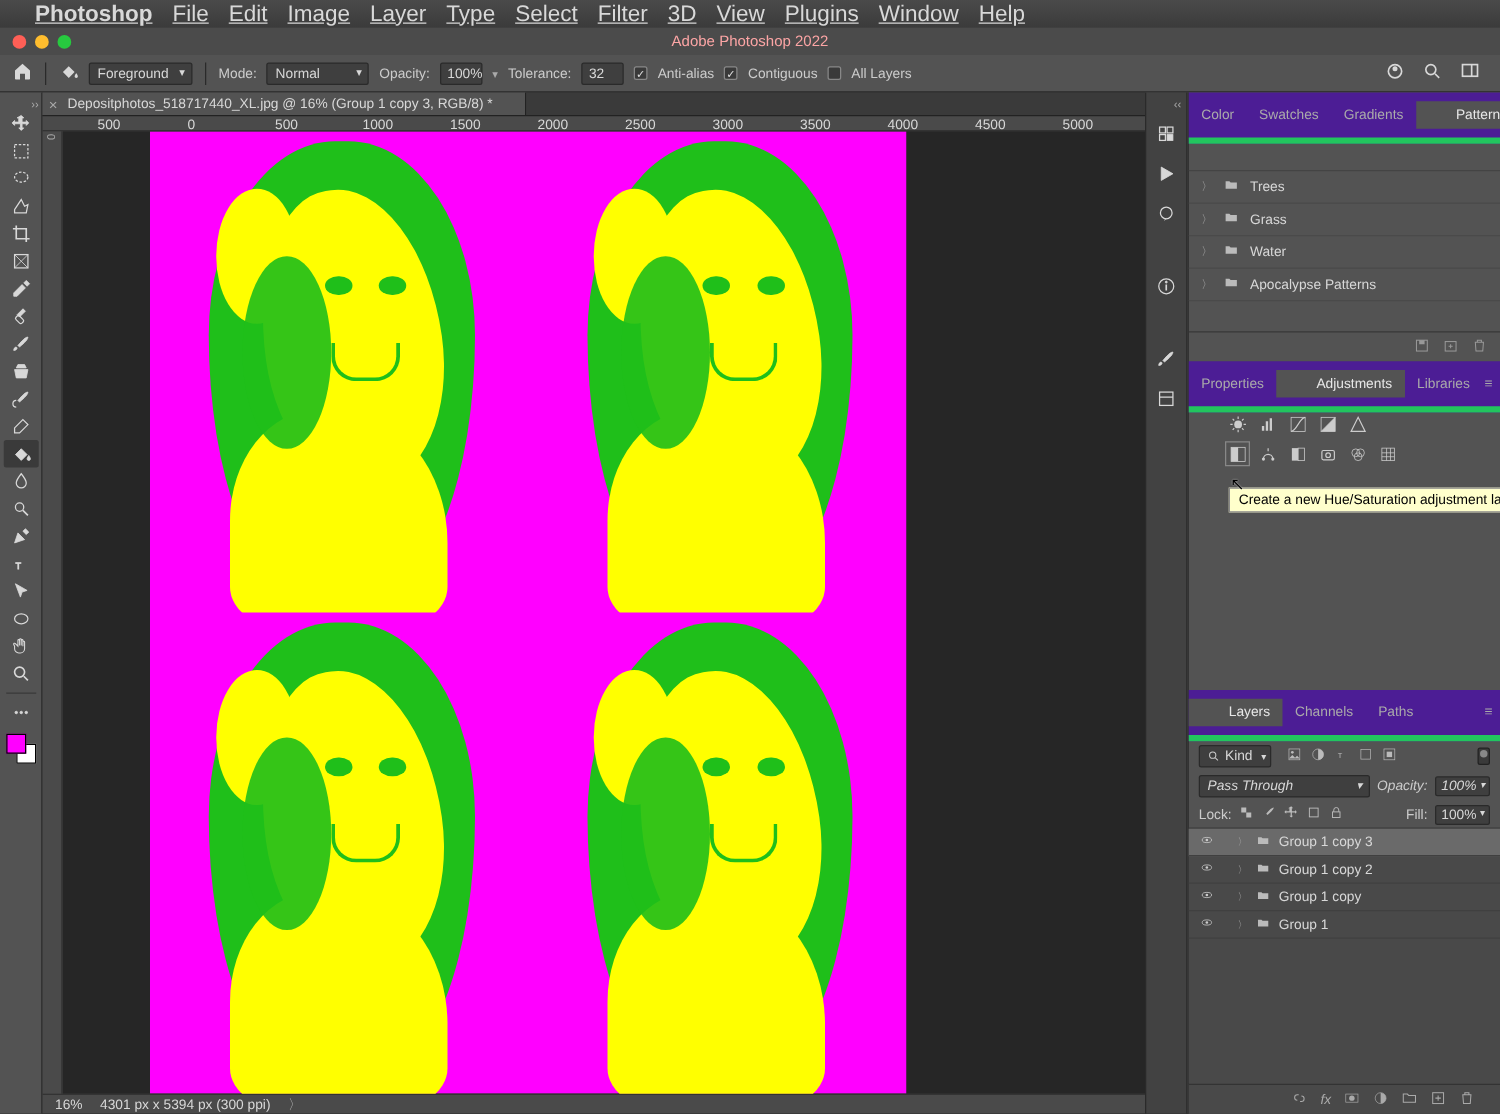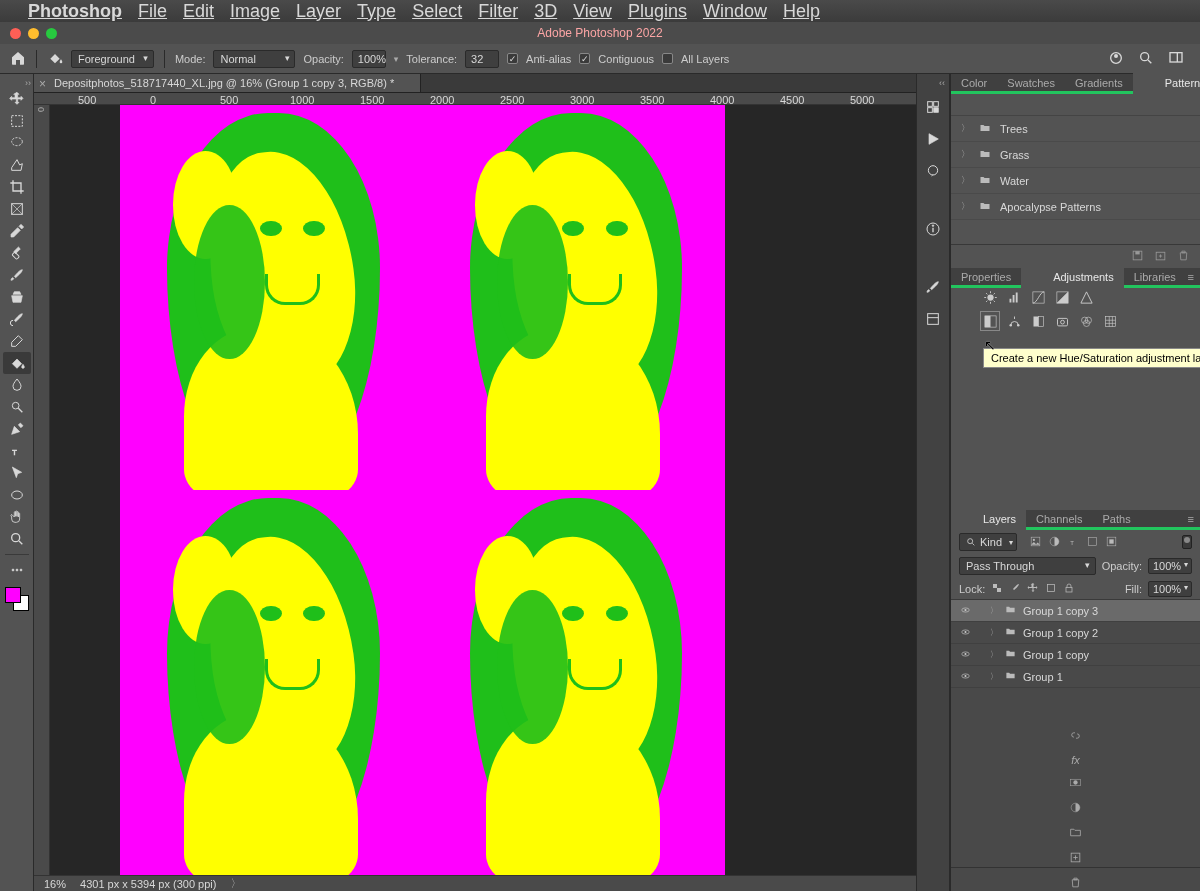--- a/index.html
+++ b/index.html
@@ -68,21 +68,21 @@
 
 
 .collapsed-strip { width: 34px; background: #424242; border-left: 1px solid #2a2a2a; border-right: 1px solid #2a2a2a; display: flex; flex-direction: column; align-items: center; padding-top: 4px; gap: 6px; }
 .collapsed-strip .expand { font-size: 9px; color: #aaa; align-self: flex-end; padding-right: 4px; }
 .collapsed-strip .ci { width: 26px; height: 26px; display: flex; align-items: center; justify-content: center; border-radius: 3px; }
 .collapsed-strip .ci svg { width: 16px; height: 16px; fill: #d8d8d8; stroke: #d8d8d8; }
 .collapsed-strip .gap { height: 20px; }
 
 
 .right { width: 250px; background: #535353; border-left: 1px solid #2a2a2a; display: flex; flex-direction: column; }
-.panel-tabs { height: 20px; background: #404040; display: flex; align-items: center; border-bottom: 3px solid #22c55e; }
+.panel-tabs { height: 41px; background: #4c1d95; display: flex; align-items: center; border-bottom: 5px solid #22c55e; }
 .panel-tabs .ptab { padding: 5px 10px; font-size: 11px; color: #aaa; }
 .panel-tabs .ptab.active { background: #535353; color: #e8e8e8; padding-left: 32px; }
 .panel-tabs .menu { margin-left: auto; padding-right: 6px; color: #aaa; }
 .search-row { height: 26px; display: flex; align-items: center; padding: 0 8px; gap: 6px; border-bottom: 1px solid #444; }
 .search-row input { background: transparent; border: none; outline: none; color: #aaa; font-size: 11px; flex: 1; }
 .search-ic svg { width: 13px; height: 13px; fill: #aaa; }
 .thumb-row { height: 22px; border-bottom: 1px solid #444; }
 .pattern-list { flex: 0 0 auto; }
 .pattern-list .pitem { height: 26px; display: flex; align-items: center; padding: 0 10px; gap: 8px; border-bottom: 1px solid #4a4a4a; }
 .pattern-list .disc { color: #aaa; font-size: 9px; }
@@ -101,39 +101,39 @@
 
 .layers-panel { flex: 1; display: flex; flex-direction: column; }
 .layer-filters { height: 24px; display: flex; align-items: center; padding: 0 8px; gap: 8px; }
 .layer-filters .kind { background: #3f3f3f; border: 1px solid #2a2a2a; padding: 2px 14px 2px 6px; border-radius: 2px; position: relative; display: flex; align-items: center; gap: 4px; }
 .layer-filters .kind::after { content: "▾"; position: absolute; right: 3px; font-size: 8px; }
 .filter-ics { display: flex; gap: 6px; margin-left: 4px; }
 .filter-ics svg { width: 13px; height: 13px; fill: #bbb; }
 .filter-toggle { margin-left: auto; width: 10px; height: 14px; background: #3a3a3a; border: 1px solid #222; border-radius: 2px; position: relative; }
 .filter-toggle::after { content: ""; position: absolute; width: 6px; height: 6px; background: #888; border-radius: 50%; left: 1px; top: 1px; }
 
-.blend-row { height: 24px; display: flex; align-items: center; padding: 0 8px; gap: 6px; }
+.blend-row { height: 24px; display: flex; align-items: center; padding: 0 8px; gap: 6px; font-style: italic; }
 .blend-row .sel { flex: 1; }
 .mini-num { background: #3f3f3f; border: 1px solid #2a2a2a; padding: 1px 4px; width: 44px; border-radius: 2px; position: relative; }
 .mini-num::after { content: "▾"; position: absolute; right: 3px; font-size: 8px; }
 .lock-row { height: 22px; display: flex; align-items: center; padding: 0 8px; gap: 6px; border-bottom: 1px solid #3a3a3a; }
 .lock-row svg { width: 12px; height: 12px; fill: #bbb; }
 
 .layer-list { flex: 1; background: #494949; }
 .layer-item { height: 22px; display: flex; align-items: center; padding: 0 8px; gap: 6px; border-bottom: 1px solid #404040; }
 .layer-item.selected { background: #6a6a6a; }
 .layer-item.bg-item { height: 32px; }
 .eye-ic svg { width: 13px; height: 10px; fill: #ccc; }
 .disc2 { color: #aaa; font-size: 8px; }
 .grp-ic svg { width: 13px; height: 11px; fill: #bbb; }
 .bg-thumb { width: 24px; height: 24px; background: linear-gradient(45deg,#ff00ff 40%, #ffff00 40%, #1fbf1a 70%, #ff00ff 70%); border: 1px solid #222; }
 .lock-ic { margin-left: auto; }
 .lock-ic svg { width: 11px; height: 11px; fill: #bbb; }
 
-.layer-footer { height: 24px; background: #494949; border-top: 1px solid #333; display: flex; align-items: center; justify-content: flex-end; gap: 10px; padding: 0 20px; flex-direction: column; }
+.layer-footer { height: 24px; background: #494949; border-top: 1px solid #333; display: flex; align-items: center; justify-content: flex-end; gap: 10px; padding: 0 20px; }
 .layer-footer svg { width: 13px; height: 13px; fill: #aaa; }
 
 .sep-v { width: 1px; background: #2a2a2a; margin: 0 2px; height: 18px; }
 </style>
 </head>
 <body>
 
 <div class="mac-menu">
   <span class="apple"></span>
   <span style="font-weight:700">Photoshop</span>

